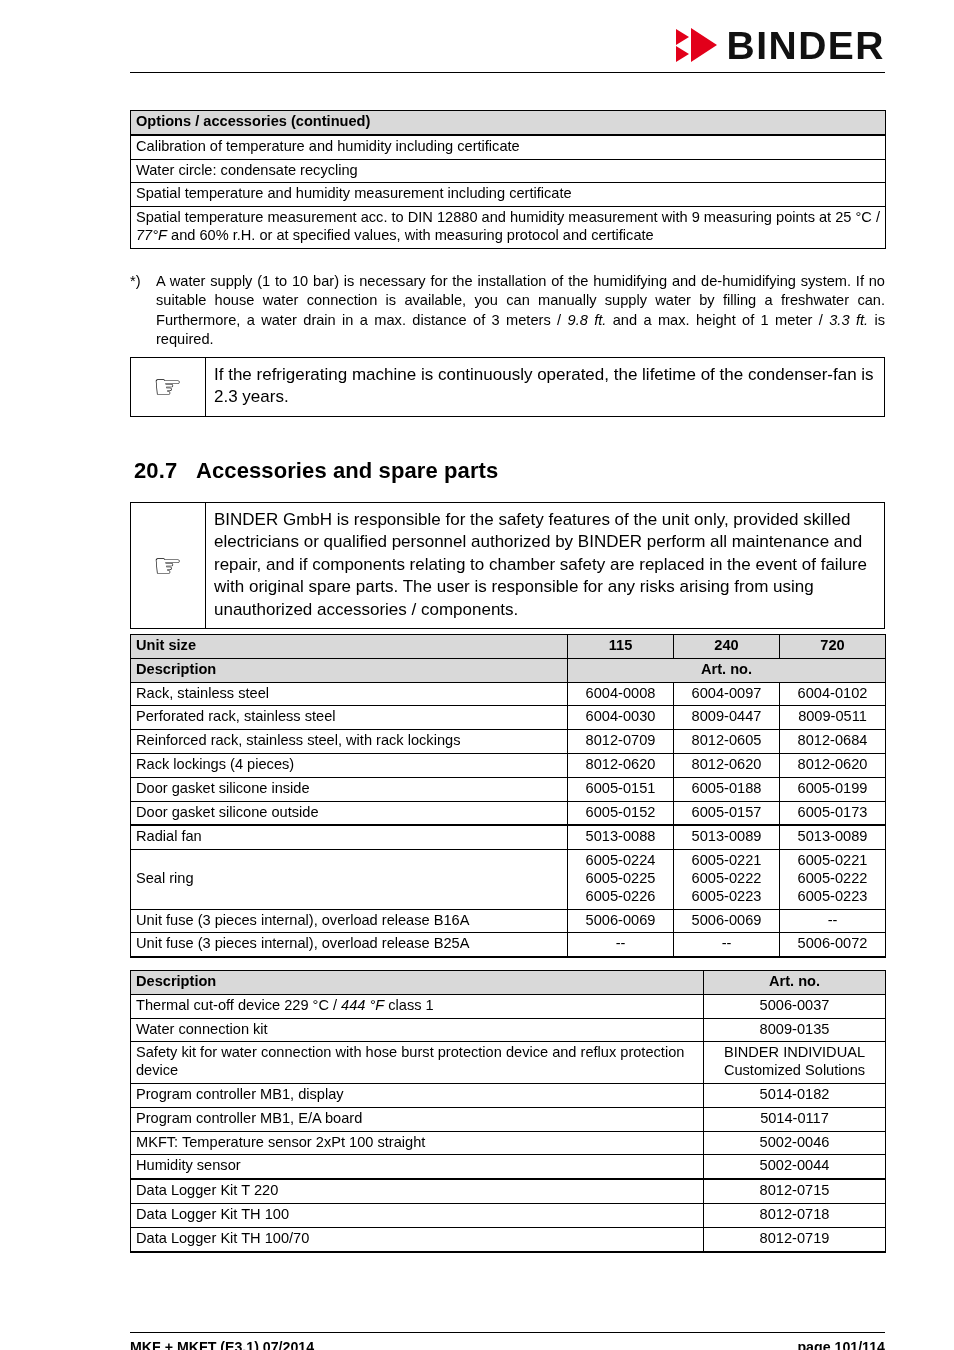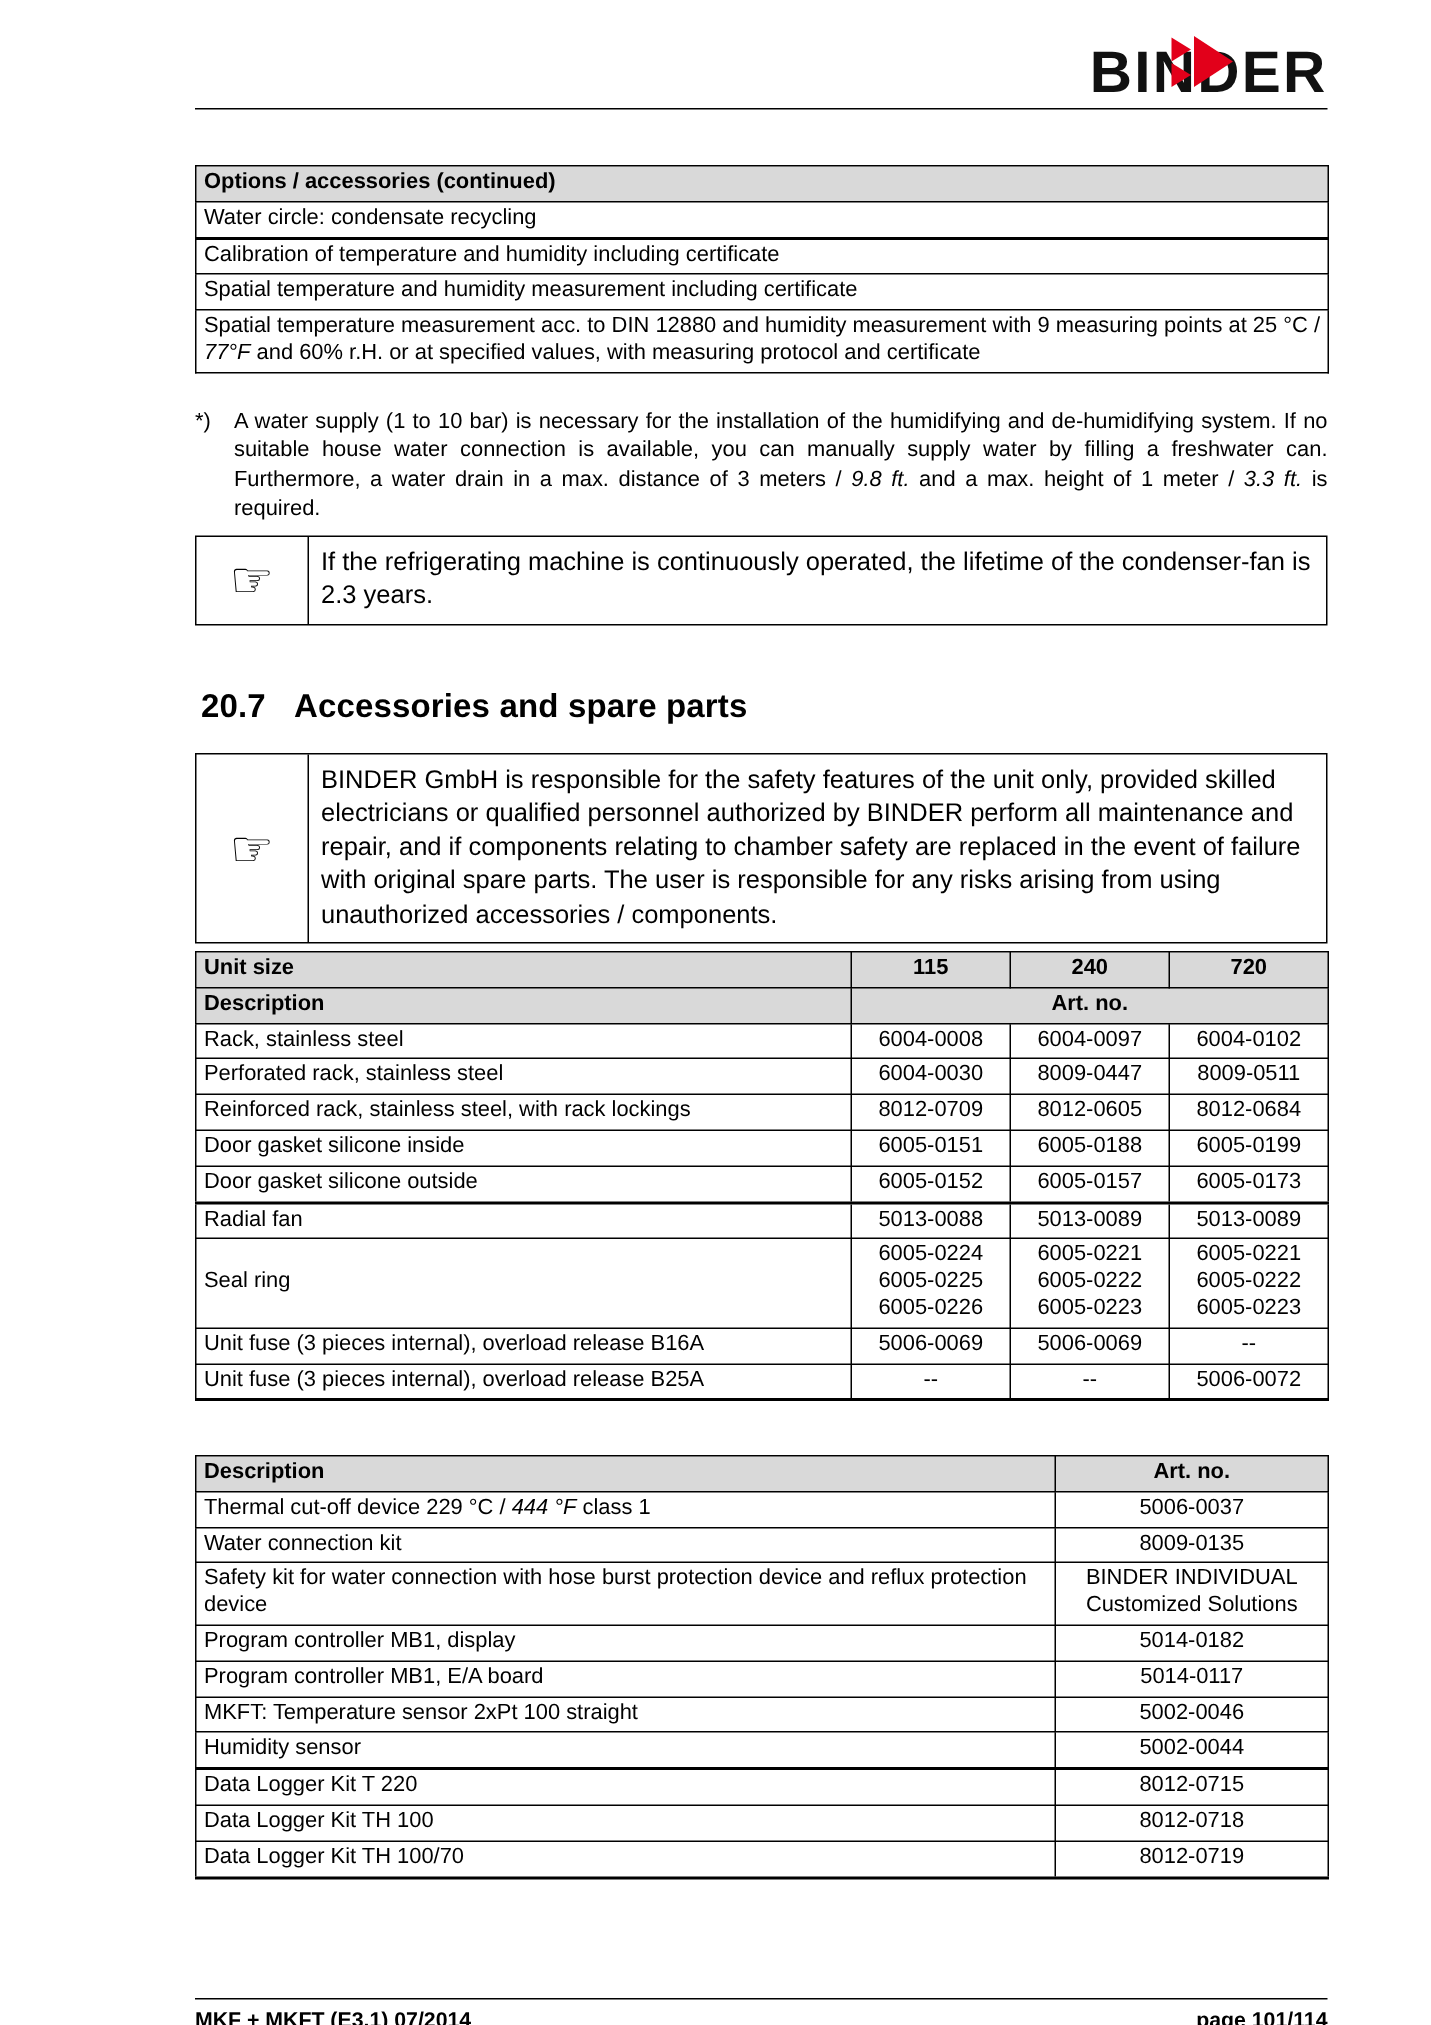--- a/index.html
+++ b/index.html
@@ -28,21 +28,20 @@
     width: 755px;
     height: 52px;
   }
   .logo {
     position: absolute;
     right: 0;
     top: 0;
     display: flex;
     align-items: center;
     height: 46px;
-    flex-direction: column;
   }
   .logo-mark {
     position: relative;
     width: 44px;
     height: 38px;
     margin-right: 6px;
   }
   .tri {
     position: absolute;
     width: 0;
@@ -218,24 +217,24 @@
   <div class="content" style="top:110px;">
     <table class="doc">
       <colgroup>
           <col style="width:755px">
         </colgroup>
       <tbody>
         <tr>
           <td class="head"><span class="bold">Options / accessories</span><span> (continued)</span></td>
         </tr>
         <tr>
+          <td class="thick-top">Calibration of temperature and humidity including certificate</td>
+        </tr>
+        <tr>
           <td>Water circle: condensate recycling</td>
-        </tr>
-        <tr>
-          <td class="thick-top">Calibration of temperature and humidity including certificate</td>
         </tr>
         <tr>
           <td>Spatial temperature and humidity measurement including certificate</td>
         </tr>
         <tr>
           <td><span>Spatial temperature measurement acc. to DIN 12880 and humidity measurement with 9 measuring points at 25 °C / </span><span class="ital">77°F</span><span>  and 60% r.H. or at specified values, with measuring protocol and certificate</span></td>
         </tr>
       </tbody>
     </table>
   </div>
@@ -292,20 +291,26 @@
           <td>Perforated rack, stainless steel</td>
           <td class="ctr">6004-0030</td>
           <td class="ctr">8009-0447</td>
           <td class="ctr">8009-0511</td>
         </tr>
         <tr>
           <td>Reinforced rack, stainless steel, with rack lockings</td>
           <td class="ctr">8012-0709</td>
           <td class="ctr">8012-0605</td>
           <td class="ctr">8012-0684</td>
+        </tr>
+        <tr>
+          <td>Rack lockings (4 pieces)</td>
+          <td class="ctr">8012-0620</td>
+          <td class="ctr">8012-0620</td>
+          <td class="ctr">8012-0620</td>
         </tr>
         <tr>
           <td>Door gasket silicone inside</td>
           <td class="ctr">6005-0151</td>
           <td class="ctr">6005-0188</td>
           <td class="ctr">6005-0199</td>
         </tr>
         <tr>
           <td>Door gasket silicone outside</td>
           <td class="ctr">6005-0152</td>

